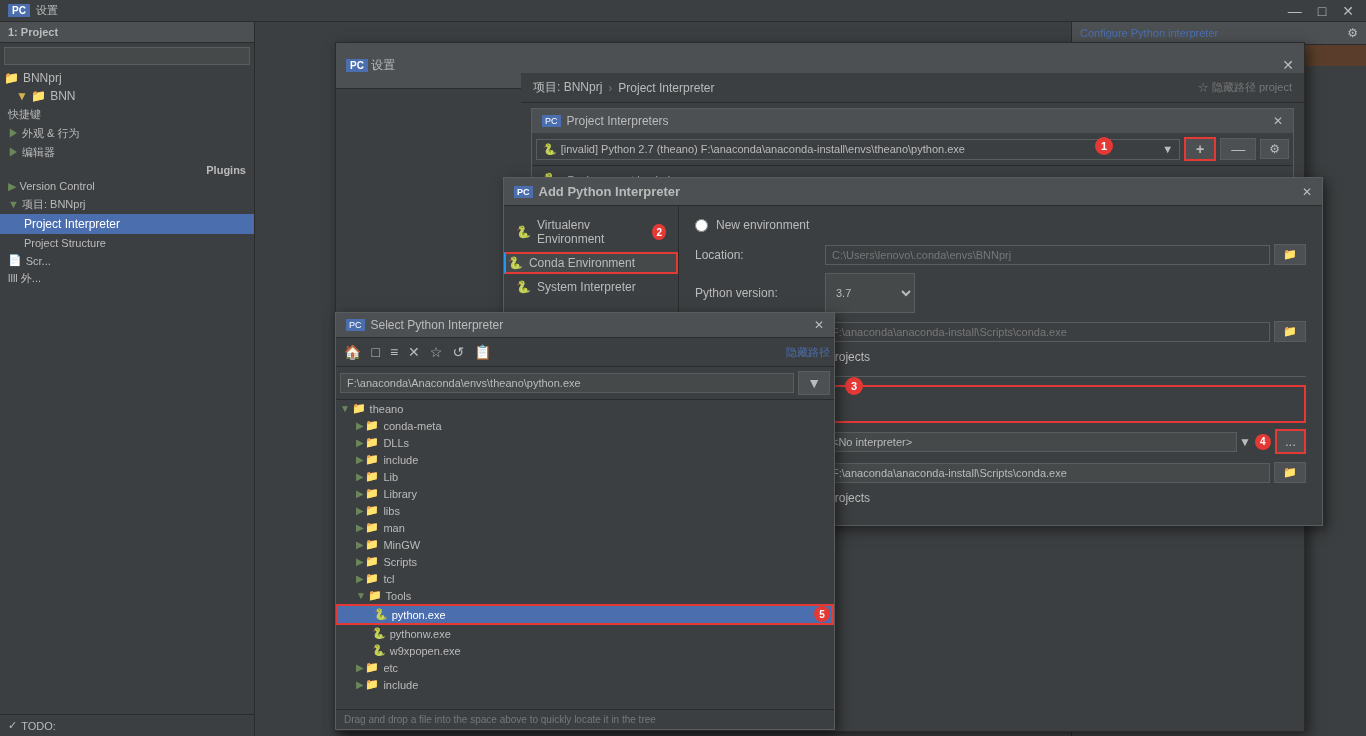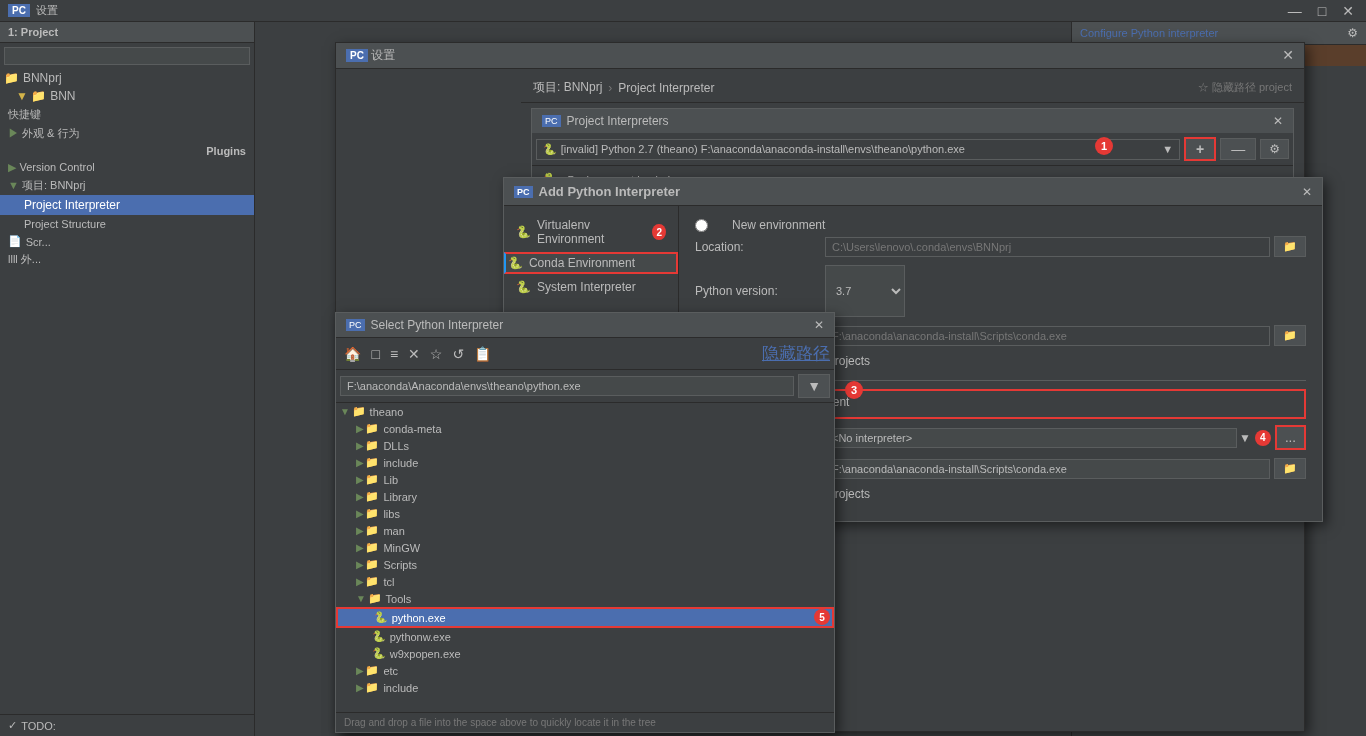--- a/index.html
+++ b/index.html
@@ -17,65 +17,65 @@
     
     .sidebar { width: 255px; background: #3c3f41; border-right: 1px solid #2b2b2b; display: flex; flex-direction: column; }
     .sidebar-header { padding: 4px 8px; background: #4c5052; font-size: 11px; color: #bbb; border-bottom: 1px solid #2b2b2b; }
     .sidebar-search { padding: 4px; }
     .sidebar-search input { width: 100%; background: #45494a; border: 1px solid #5a5d5e; color: #bbb; padding: 2px 6px; font-size: 11px; outline: none; }
     .sidebar-tree { flex: 1; overflow: auto; }
     .tree-item { display: flex; align-items: center; padding: 2px 4px; cursor: pointer; font-size: 12px; }
 
     
     .settings-dialog { position: absolute; left: 80px; top: 20px; width: 970px; height: 690px; background: #3c3f41; border: 1px solid #2b2b2b; box-shadow: 4px 4px 12px rgba(0,0,0,0.5); z-index: 10; display: flex; flex-direction: column; }
-    .dialog-title-bar { background: #4c5052; padding: 4px 10px; display: flex; justify-content: space-between; border-bottom: 1px solid #2b2b2b; }
+    .dialog-title-bar { background: #4c5052; padding: 14px 10px; display: flex; justify-content: space-between; border-bottom: 1px solid #2b2b2b; }
     .dialog-title { font-size: 12px; color: #bbb; }
     .dialog-close { color: #bbb; cursor: pointer; font-size: 14px; }
     .dialog-body { display: flex; flex: 1; overflow: hidden; }
     .pi-btn { background: #4c5052; border: 1px solid #5a5d5e; color: #bbb; padding: 2px 8px; cursor: pointer; font-size: 12px; }
     .pi-btn-plus { background: #4c5052; border: 2px solid #e53935; color: #bbb; padding: 2px 10px; cursor: pointer; font-size: 14px; font-weight: bold; }
     .pi-btn-minus { background: #4c5052; border: 1px solid #5a5d5e; color: #bbb; padding: 2px 10px; cursor: pointer; font-size: 14px; }
 
     
     .add-interp-dialog { position: absolute; left: 248px; top: 155px; width: 820px; background: #3c3f41; border: 1px solid #5a5d5e; box-shadow: 4px 4px 12px rgba(0,0,0,0.5); z-index: 20; }
     .add-interp-header { background: #4c5052; padding: 6px 10px; display: flex; align-items: center; justify-content: space-between; border-bottom: 1px solid #2b2b2b; }
     .add-interp-title { font-size: 13px; color: #bbb; font-weight: bold; display: flex; align-items: center; gap: 6px; }
     .add-interp-close { color: #bbb; cursor: pointer; }
     .add-interp-body { display: flex; }
     .interp-nav { width: 175px; border-right: 1px solid #2b2b2b; padding: 6px 0; }
     .interp-nav-item { padding: 6px 12px; font-size: 12px; cursor: pointer; display: flex; align-items: center; gap: 6px; }
     .interp-nav-item.selected { background: #45494a; border-left: 2px solid #2196F3; }
 
     .interp-content { flex: 1; padding: 12px 16px; }
     .radio-group { margin-bottom: 12px; }
-    .radio-row { display: flex; align-items: center; gap: 24px; margin-bottom: 4px; }
+    .radio-row { display: flex; align-items: center; gap: 8px; margin-bottom: 12px; }
     .radio-row input[type=radio] { accent-color: #2196F3; }
     .radio-label { font-size: 12px; color: #bbb; }
     .field-row { display: flex; align-items: center; margin-bottom: 8px; }
     .field-label { width: 130px; font-size: 12px; color: #bbb; }
     .field-input { flex: 1; background: #45494a; border: 1px solid #5a5d5e; color: #bbb; padding: 3px 6px; font-size: 11px; }
     .field-input.disabled { background: #3c3f41; color: #777; }
     .field-btn { background: #4c5052; border: 1px solid #5a5d5e; color: #bbb; padding: 3px 8px; cursor: pointer; margin-left: 4px; font-size: 11px; }
-    .field-select { background: #45494a; border: 1px solid #5a5d5e; color: #bbb; padding: 18px 6px; font-size: 11px; width: 80px; }
+    .field-select { background: #45494a; border: 1px solid #5a5d5e; color: #bbb; padding: 12px 6px; font-size: 11px; width: 90px; }
     .checkbox-row { display: flex; align-items: center; gap: 8px; margin-bottom: 8px; }
     .checkbox-row input[type=checkbox] { accent-color: #2196F3; }
 
     .section-divider { border: none; border-top: 1px solid #5a5d5e; margin: 8px 0; }
 
     
     .badge { position: absolute; width: 18px; height: 18px; border-radius: 50%; background: #e53935; color: white; font-size: 11px; font-weight: bold; display: flex; align-items: center; justify-content: center; z-index: 50; }
 
     
     .select-interp-dialog { position: absolute; left: 80px; top: 290px; width: 500px; background: #3c3f41; border: 1px solid #5a5d5e; box-shadow: 4px 4px 12px rgba(0,0,0,0.5); z-index: 30; }
     .select-interp-header { background: #4c5052; padding: 5px 10px; display: flex; align-items: center; justify-content: space-between; border-bottom: 1px solid #2b2b2b; }
     .select-interp-title { font-size: 12px; color: #bbb; display: flex; align-items: center; gap: 6px; }
     .select-interp-toolbar { display: flex; align-items: center; padding: 4px; gap: 2px; border-bottom: 1px solid #2b2b2b; justify-content: space-between; }
     .toolbar-icons { display: flex; gap: 2px; }
     .tb-icon { background: none; border: none; color: #bbb; cursor: pointer; padding: 2px 4px; font-size: 14px; }
-    .hide-path { color: #4b6eaf; cursor: pointer; font-size: 17px; text-decoration: underline; }
+    .hide-path { color: #4b6eaf; cursor: pointer; font-size: 11px; }
 
     .path-input-row { padding: 4px; display: flex; align-items: center; gap: 4px; }
     .path-input { flex: 1; background: #45494a; border: 1px solid #5a5d5e; color: #bbb; padding: 3px 6px; font-size: 11px; }
     .path-browse-btn { background: #4c5052; border: 1px solid #5a5d5e; color: #bbb; padding: 3px 8px; cursor: pointer; font-size: 14px; }
 
     .file-tree { height: 310px; overflow-y: auto; background: #3c3f41; border-top: 1px solid #2b2b2b; }
     .file-item { display: flex; align-items: center; padding: 2px 4px; cursor: pointer; font-size: 11px; white-space: nowrap; }
     .file-item.selected { background: #4b6eaf; color: white; }
 
     .status-bar { padding: 4px 8px; font-size: 10px; color: #777; border-top: 1px solid #2b2b2b; background: #3c3f41; }
@@ -113,20 +113,23 @@
         <span>BNNprj</span>
       </div>
       <div class="tree-item" style="padding-left:16px;">
         <span style="color:#d4b44a;margin-right:4px;">▼ 📁</span>
         <span>BNN</span>
       </div>
       <div style="padding:2px 8px;font-size:11px;color:#bbb;cursor:pointer;">快捷键</div>
       <div style="padding:2px 8px;font-size:11px;color:#bbb;cursor:pointer;">
         <span style="color:#6a8759;">▶</span> 外观 &amp; 行为
       </div>
+      <div style="padding:2px 8px;font-size:11px;color:#bbb;cursor:pointer;">
+        <span style="color:#6a8759;">▶</span> 编辑器
+      </div>
       <div style="padding:2px 8px;font-size:11px;color:#bbb;font-weight:bold;cursor:pointer;text-align:right;">Plugins</div>
       <div style="padding:2px 8px;font-size:11px;color:#bbb;cursor:pointer;">
         <span style="color:#6a8759;">▶</span> Version Control
       </div>
       <div style="padding:2px 8px;font-size:11px;color:#bbb;cursor:pointer;">
         <span style="color:#6a8759;">▼</span> 项目: BNNprj
       </div>
       <div style="padding:3px 8px 3px 24px;font-size:12px;color:white;background:#4b6eaf;cursor:pointer;">Project Interpreter</div>
       <div style="padding:3px 8px 3px 24px;font-size:11px;color:#bbb;cursor:pointer;">Project Structure</div>
       <div style="padding:2px 8px;font-size:11px;color:#bbb;cursor:pointer;display:flex;align-items:center;gap:4px;">

